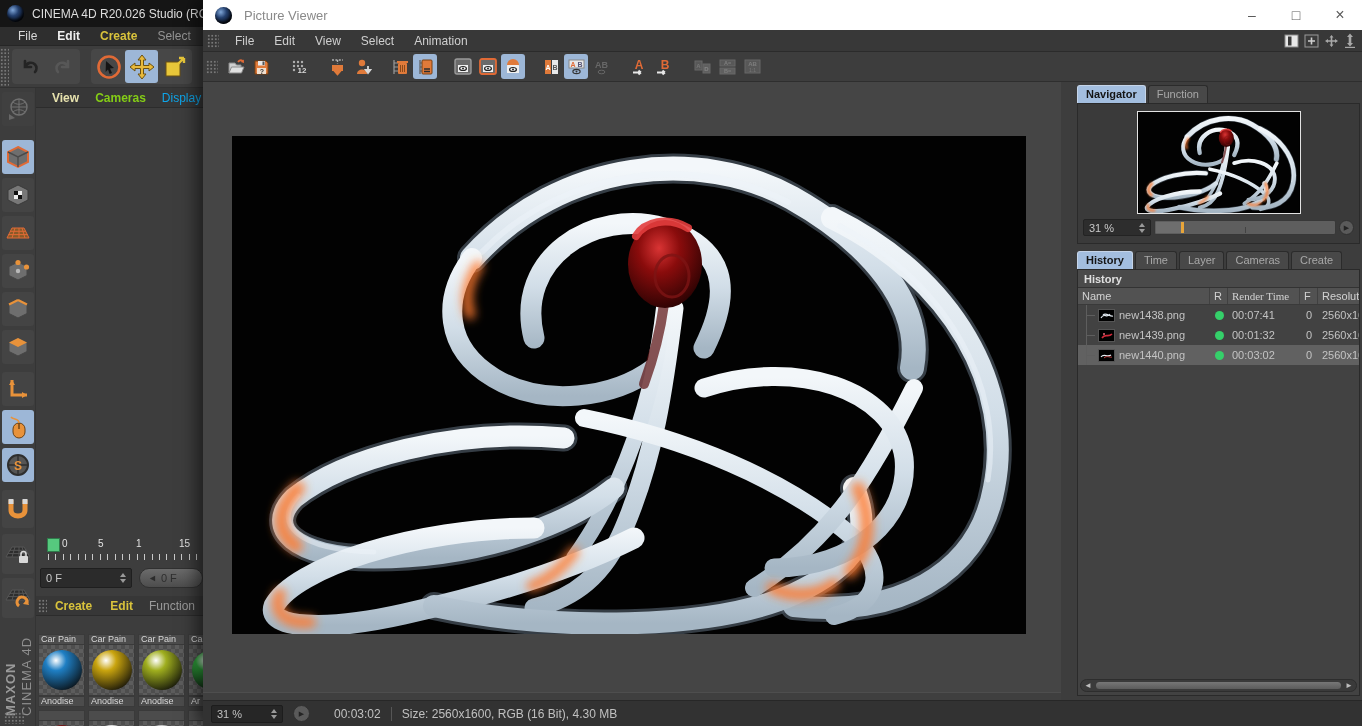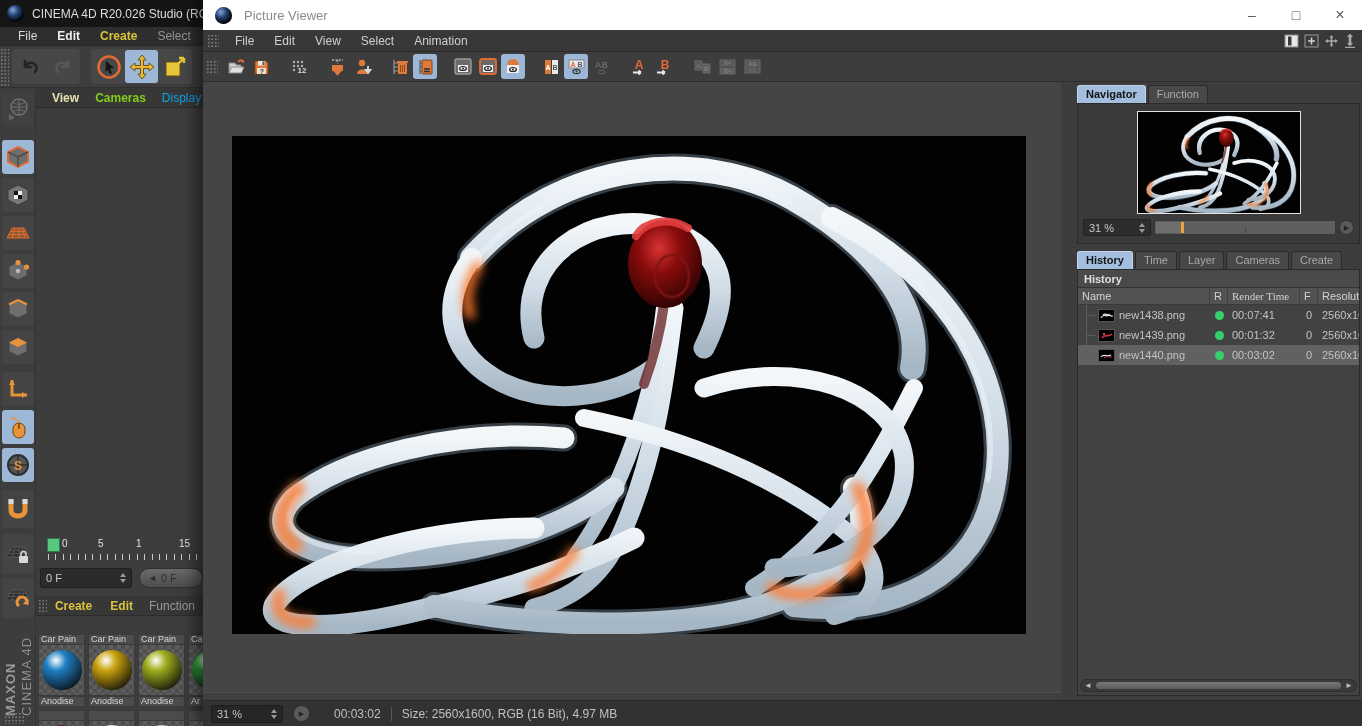--- a/index.html
+++ b/index.html
@@ -757,16 +757,16 @@
       <div class="statusfld">
         <span>31 %</span>
         <span class="spin" style="margin-left:auto">
             <i class="up"></i>
             <i class="dn"></i>
           </span>
       </div>
       <div class="roundbtn" style="width:17px;height:17px">▶</div>
       <span style="margin-left:14px">00:03:02</span>
       <div class="statsep"></div>
-      <span>Size: 2560x1600, RGB (16 Bit), 4.97 MB</span>
+      <span>Size: 2560x1600, RGB (16 Bit), 4.30 MB</span>
     </div>
   </div>
 </div>
 
 </body></html>

